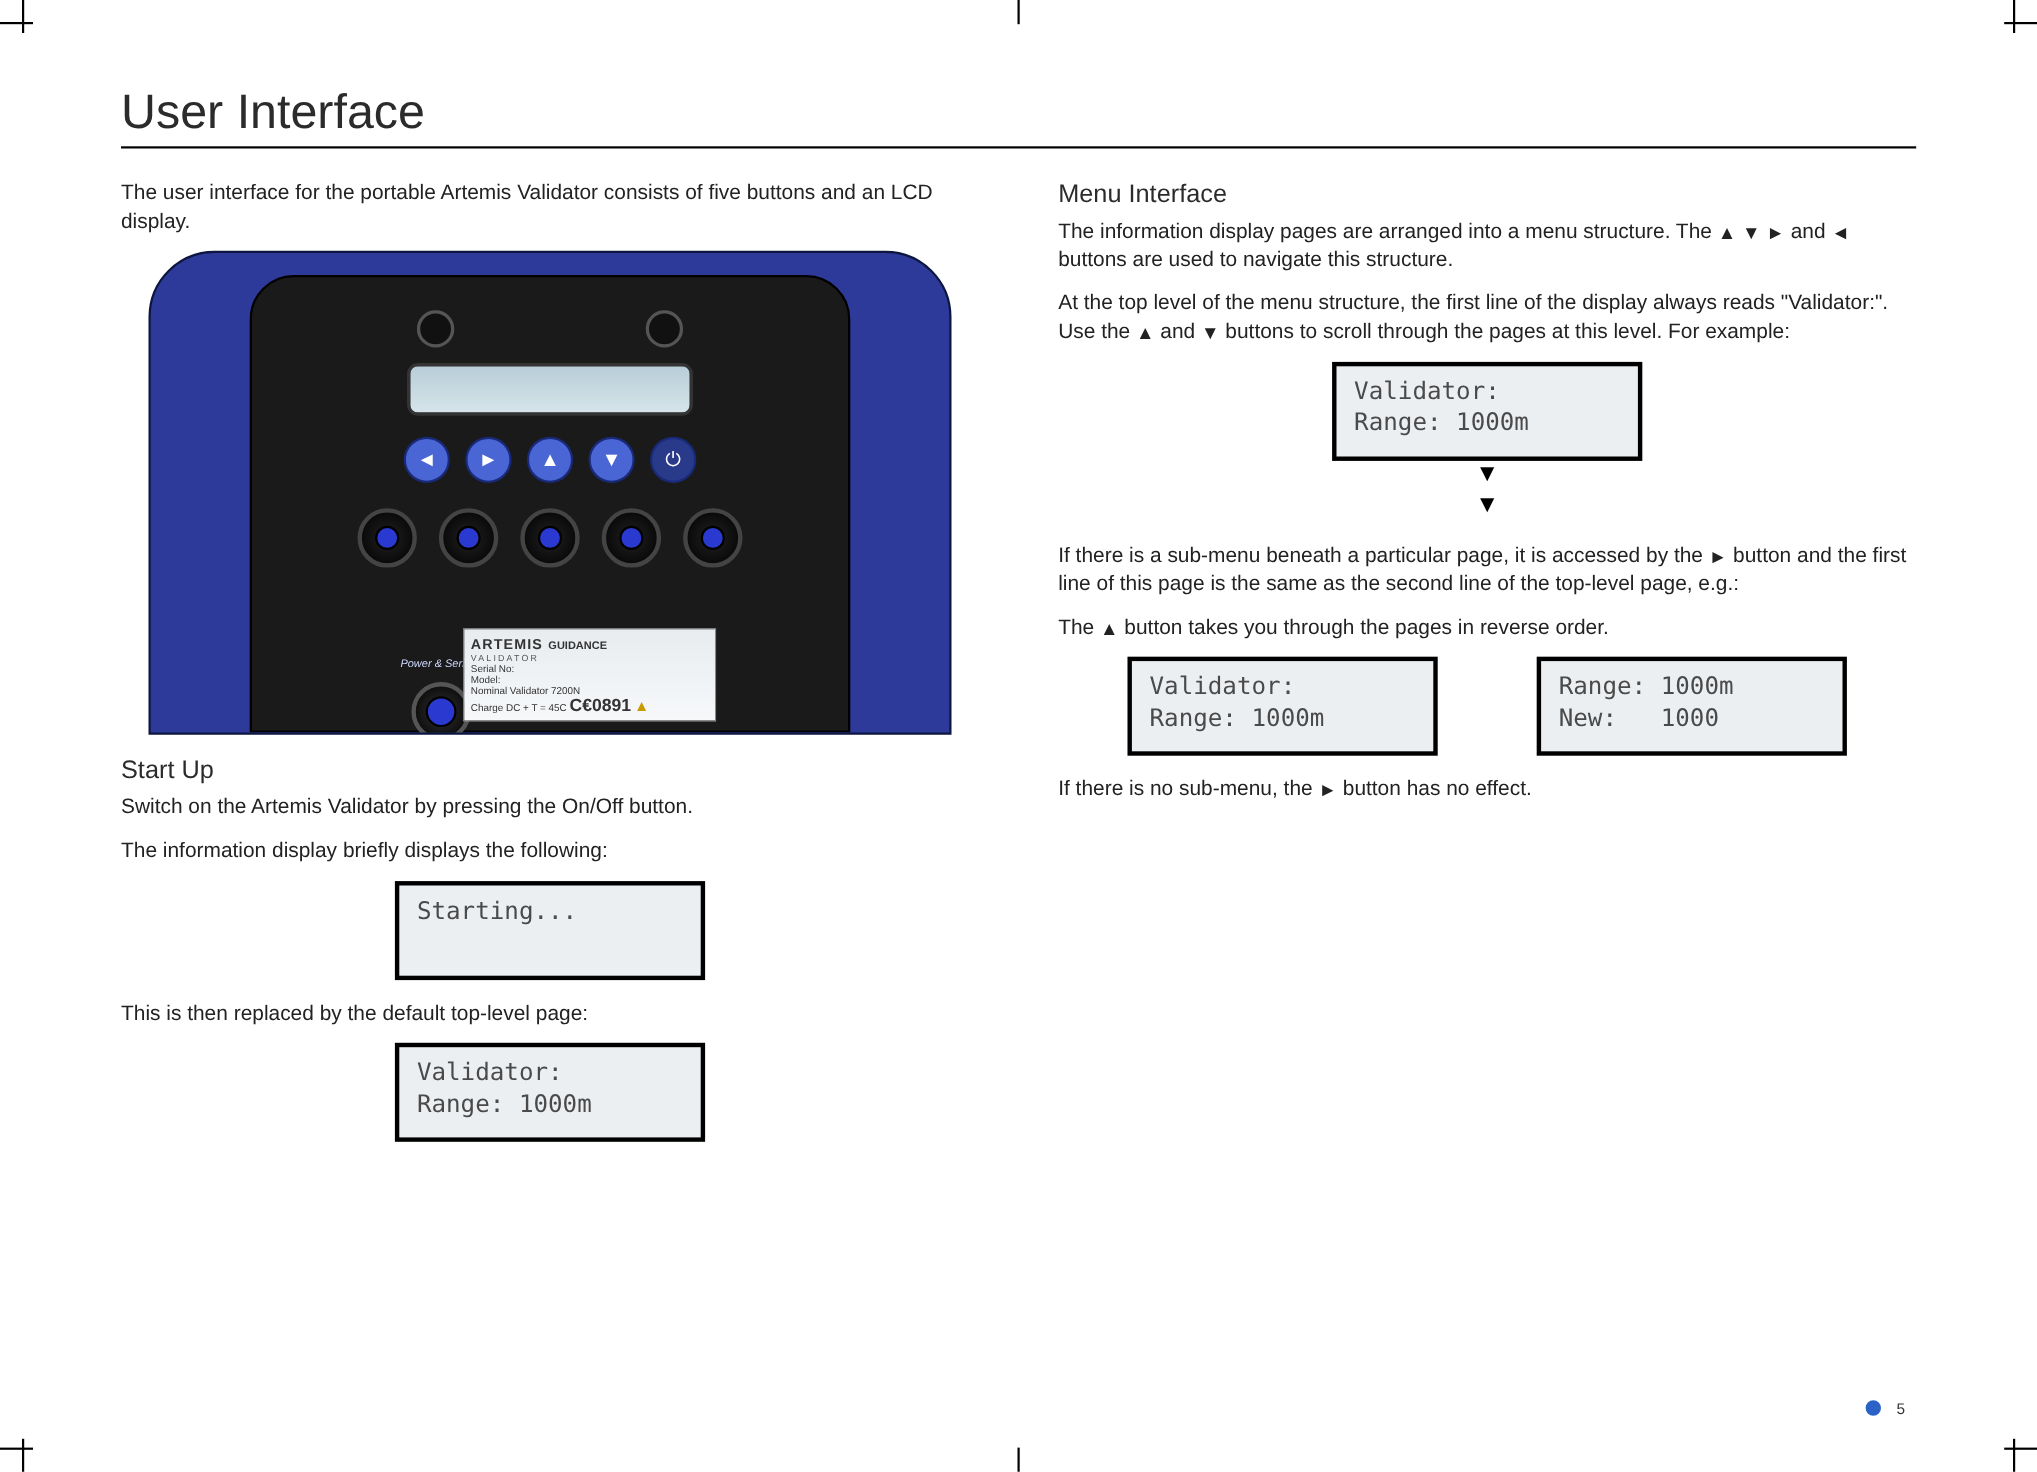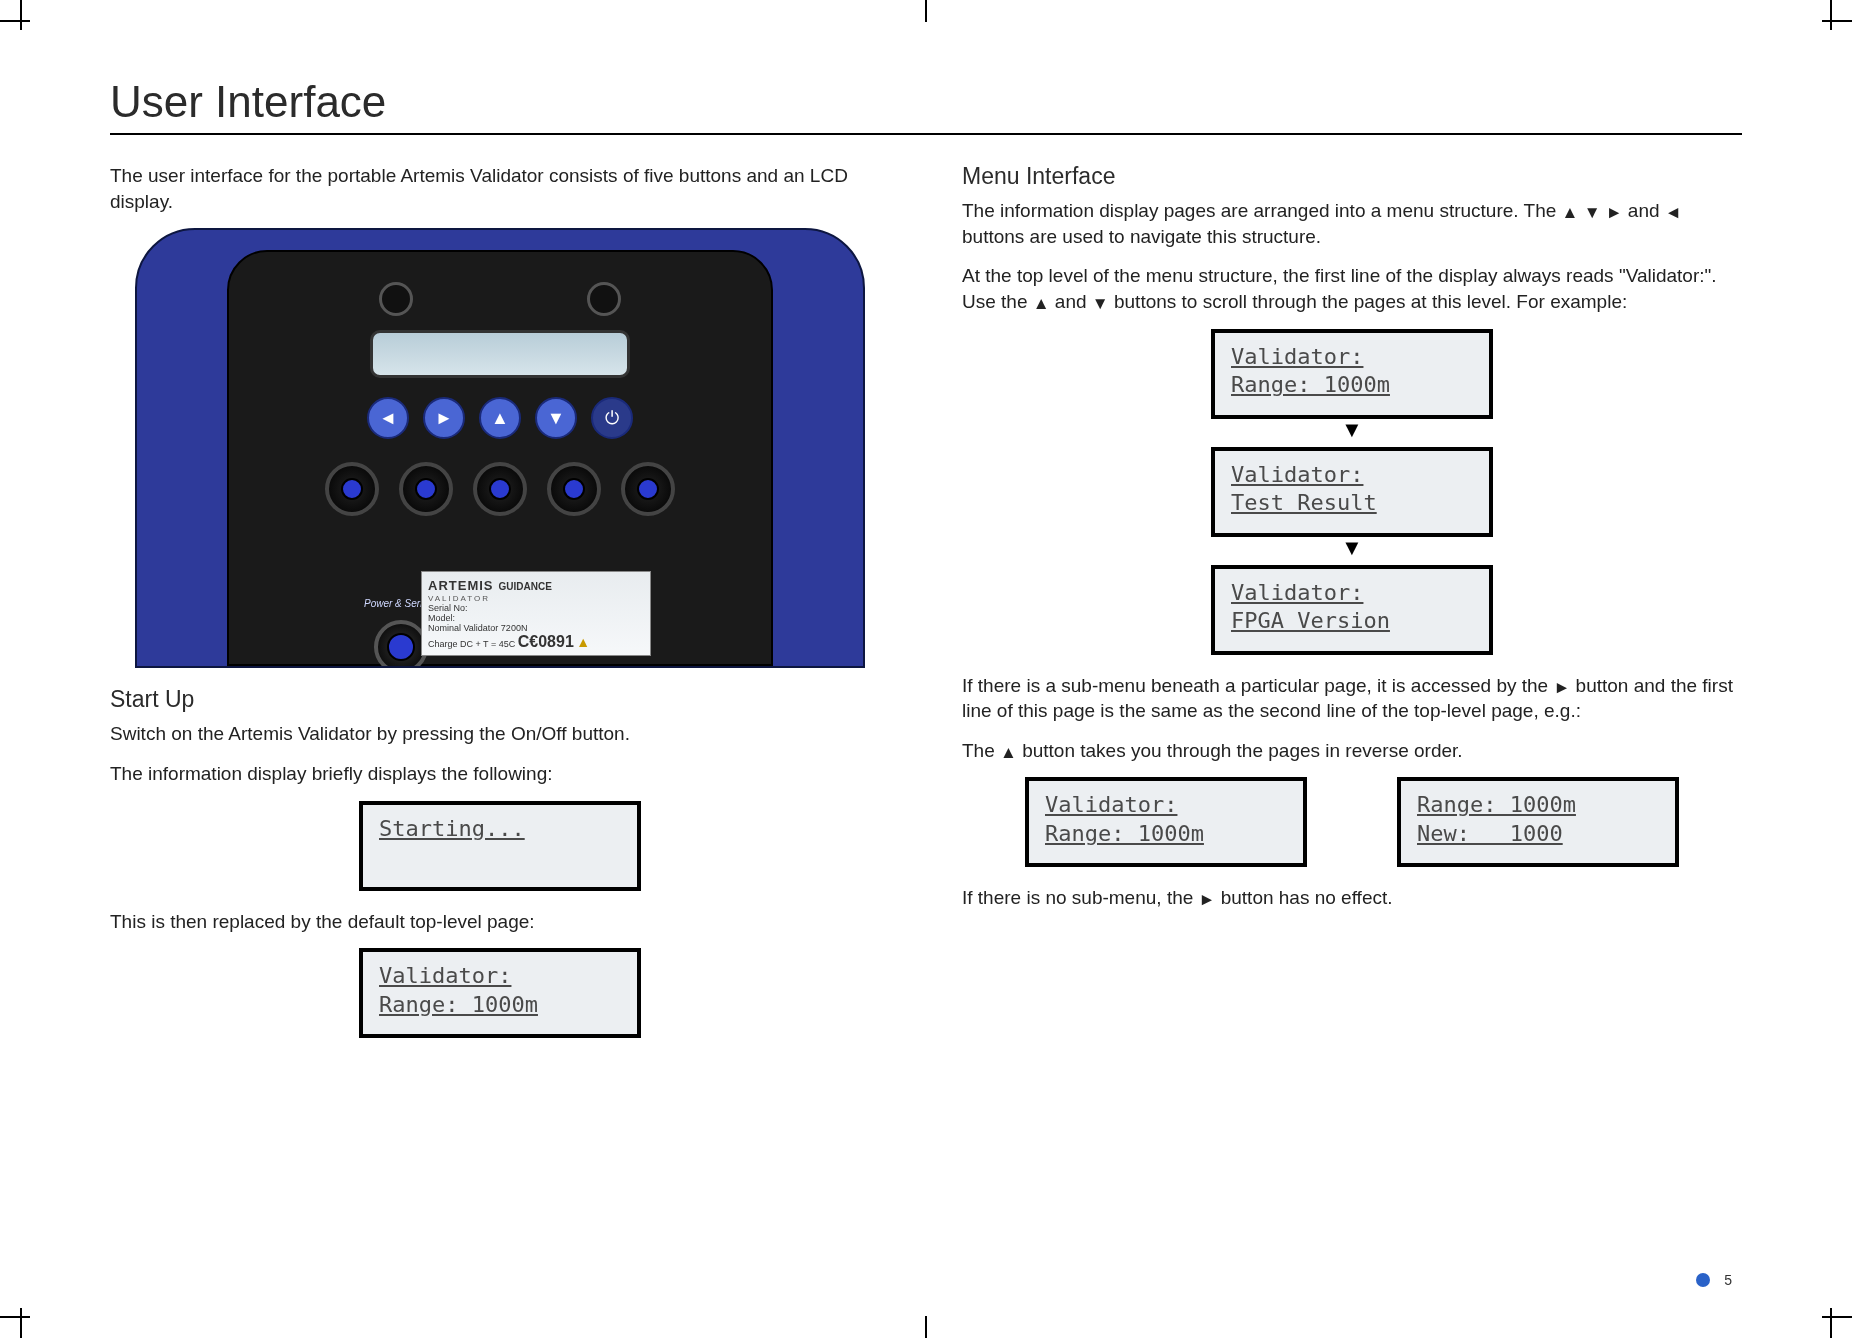--- a/index.html
+++ b/index.html
@@ -83,21 +83,20 @@
     border: 4px solid #000;
     background: #eceff2;
     padding: 10px 16px;
     font-family: "Lucida Console", "DejaVu Sans Mono", monospace;
     font-size: 22px;
     color: #4a4a4a;
     line-height: 1.3;
     width: 282px;
     height: 90px;
     white-space: pre;
-    text-decoration: underline;
   }
   .center-block { display:flex; flex-direction:column; align-items:center; margin: 8px 0 18px 0; }
   .flow-arrow { font-size: 22px; color:#000; margin:-2px 0 4px 0; }
 
   .side-by-side { display:flex; justify-content:center; gap:90px; align-items:center; margin: 8px 0 18px 0;}
 
   .tri { display:inline-block; font-size:17px; line-height:1; vertical-align: -1px; }
 
   .page-footer {
     position:absolute; bottom: 50px; right: 120px;
@@ -201,25 +200,21 @@
       </p>
 
       <p class="body">
         <span>At the top level of the menu structure, the first line of the display always reads "Validator:". Use the </span><span class="tri">▲</span><span> and </span><span class="tri">▼</span><span> buttons to scroll through the pages at this level. For example:</span>
       </p>
 
       <div class="center-block">
         <div class="lcd-box"><span>Validator:</span>
 <span>Range: 1000m</span></div>
         <div class="flow-arrow">▼</div>
-        <div class="lcd-box"><span>Validator:</span>
-<span>Test Result</span></div>
         <div class="flow-arrow">▼</div>
-        <div class="lcd-box"><span>Validator:</span>
-<span>FPGA Version</span></div>
       </div>
 
       <p class="body">
         <span>If there is a sub-menu beneath a particular page, it is accessed by the </span><span class="tri">►</span><span> button and the first line of this page is the same as the second line of the top-level page, e.g.:</span>
       </p>
 
       <p class="body">
         <span>The </span><span class="tri">▲</span><span> button takes you through the pages in reverse order.</span>
       </p>
 

